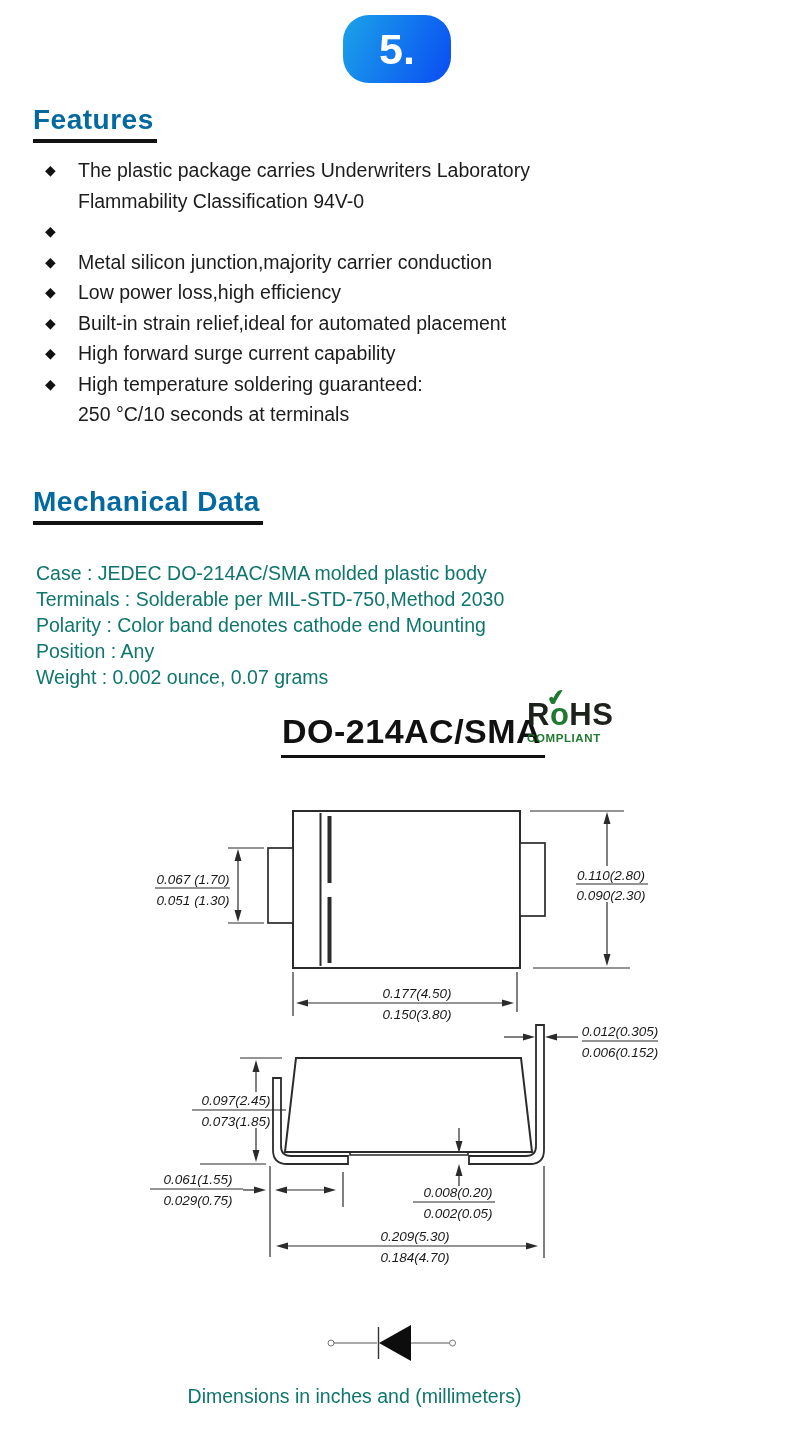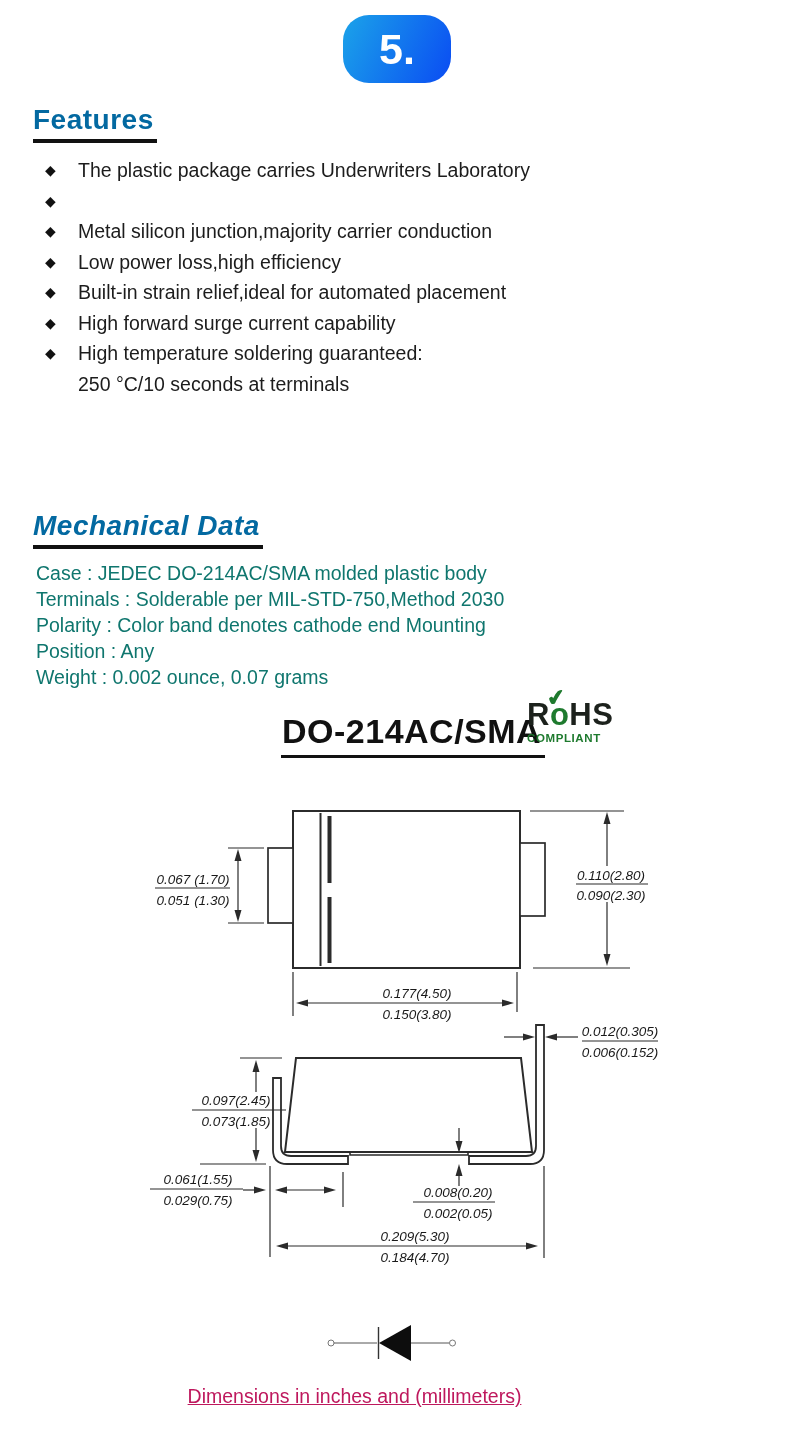--- a/index.html
+++ b/index.html
@@ -13,21 +13,21 @@
     border-radius:26px;background:linear-gradient(115deg,#1BA3E9 0%,#0A4CF3 100%);
     display:flex;align-items:center;justify-content:center;
     color:#ffffff;font-size:43px;font-weight:bold;
   }
   
   .sec-heading{
     position:absolute;left:33px;font-size:28px;font-weight:bold;color:#0369a1;
     border-bottom:4px solid #111;padding:0 3px 3px 0;display:inline-block;letter-spacing:0.5px;
   }
   #features-heading{top:104px;}
-  #mechanical-heading{top:510px;font-style:italic;}
+  #mechanical-heading{top:486px;}
   
   .feat-list{position:absolute;left:45px;top:155px;width:620px;}
   .feat-row{display:flex;line-height:30.5px;font-size:19.5px;color:#1c1c1c;}
   .feat-bullet{width:33px;font-size:14px;color:#111;flex:none;}
   .feat-row.cont .feat-bullet{visibility:hidden;}
   
   .mech-list{position:absolute;left:36px;top:560px;width:620px;}
   .mech-line{font-size:19.5px;line-height:26px;color:#0f766e;}
   
   .pkg-title{
@@ -44,37 +44,41 @@
   }
   .rohs-compliant{font-size:11.5px;font-weight:bold;color:#1e7a2e;letter-spacing:0.6px;margin-top:2px;}
   
   .drawing{position:absolute;left:0;top:780px;width:790px;height:600px;}
   .drawing text{
     font-family:"Liberation Sans",sans-serif;font-style:italic;font-size:13.5px;fill:#1a1a1a;
     text-anchor:middle;
   }
   
   .footer-note{position:absolute;left:0;top:1385px;width:709px;text-align:center;
-    font-size:19.5px;color:#be185d;text-decoration:underline;}
+    font-size:19.5px;color:#0f766e;}
 </style>
 </head>
 <body>
 
 <div class="page">
 
   <div class="badge">
     <span>5.</span>
   </div>
 
   <div class="sec-heading" id="features-heading">Features</div>
 
   <div class="feat-list">
     <div class="feat-row">
       <span class="feat-bullet">◆</span>
       <span>The plastic package carries Underwriters Laboratory</span>
+    </div>
+    <div class="feat-row cont">
+      <span class="feat-bullet">◆</span>
+      <span>Flammability Classification 94V-0</span>
     </div>
     <div class="feat-row">
       <span class="feat-bullet">◆</span>
     </div>
     <div class="feat-row">
       <span class="feat-bullet">◆</span>
       <span>Metal silicon junction,majority carrier conduction</span>
     </div>
     <div class="feat-row">
       <span class="feat-bullet">◆</span>

